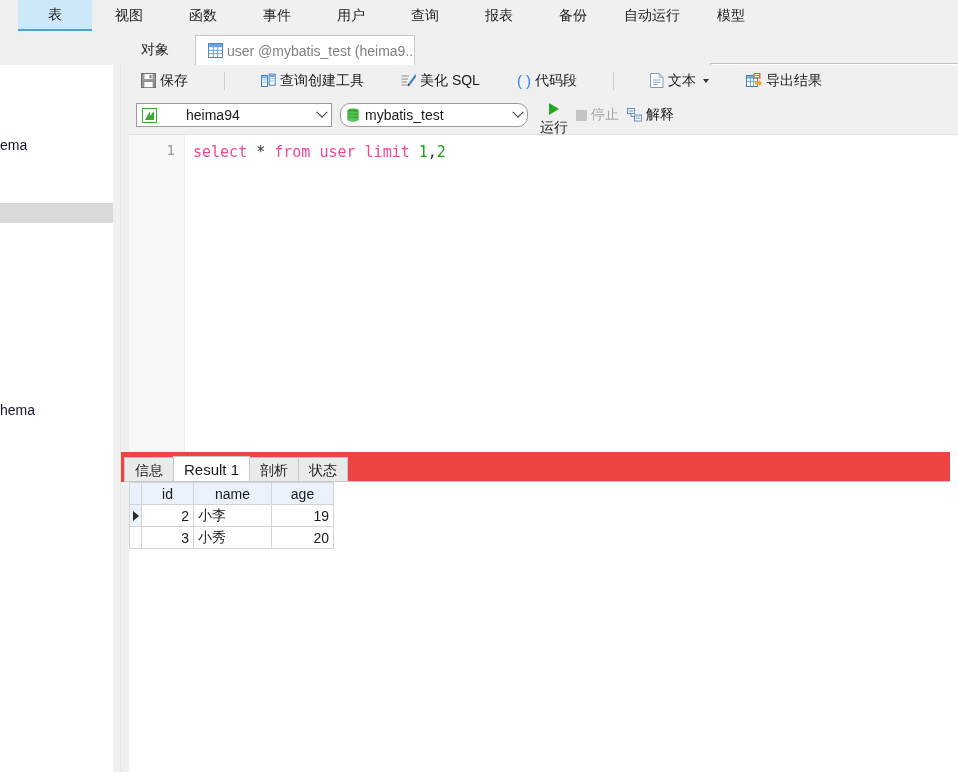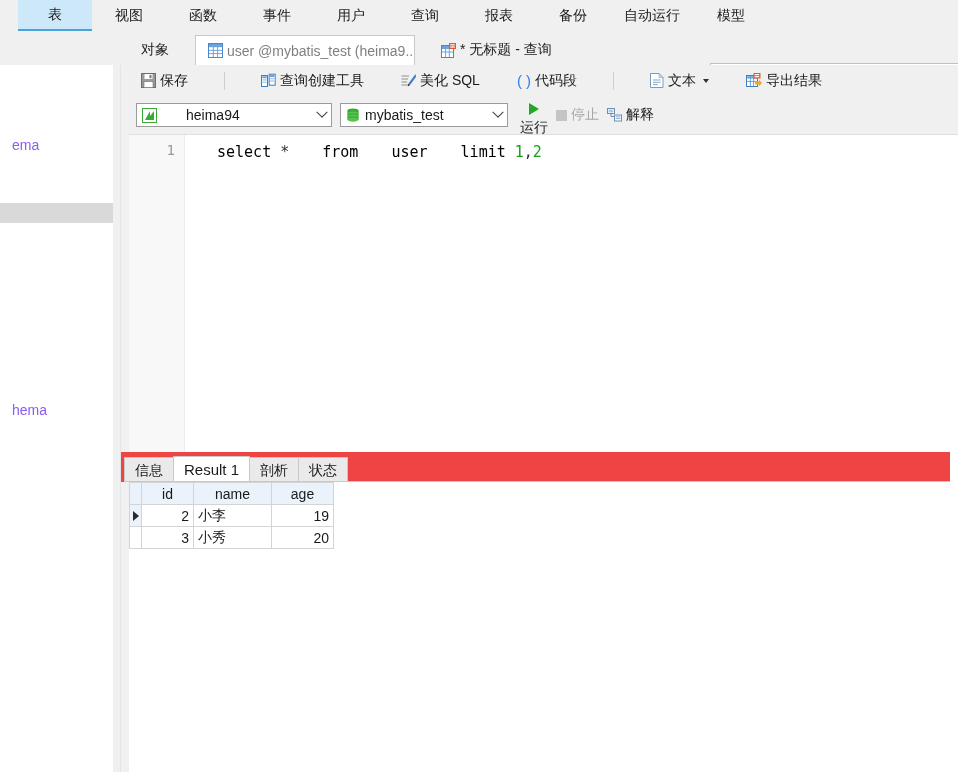--- a/index.html
+++ b/index.html
@@ -102,23 +102,23 @@
     width: 113px; height: 707px;
     background: #ffffff;
     overflow: hidden;
   }
   .tree-item {
     position: absolute;
     left: 0;
     height: 20px;
     line-height: 20px;
     font-size: 14px;
-    color: #8b5cf6;
+    color: #0f172a;
     white-space: nowrap;
-    padding-left: 12px;
+    padding-left: 0;
     box-sizing: border-box;
     text-align: right;
   }
   .tree-item.selected {
     background: #d9d9d9;
     width: 113px;
   }
   .splitter {
     position: absolute;
     left: 113px; top: 65px;
@@ -199,21 +199,21 @@
     align-items: center;
     justify-content: center;
   }
   .chev {
     width: 7px; height: 7px;
     border-right: 1.3px solid #404040;
     border-bottom: 1.3px solid #404040;
     transform: rotate(45deg) translate(-2px,-2px);
   }
   #conn-combo { width: 196px; gap: 24px; }
-  #db-combo { width: 168px; }
+  #db-combo { width: 188px; border-radius: 10px; }
   .run-btn, .stop-btn, .explain-btn {
     display: flex;
     align-items: center;
     gap: 4px;
     height: 24px;
     padding: 0 4px;
     font-size: 14px;
     white-space: nowrap;
     cursor: default;
   }
@@ -256,21 +256,21 @@
     color: #9a9a9a;
   }
   .code {
     position: absolute;
     left: 64px; top: 7px;
     font-family: "DejaVu Sans Mono", "Liberation Mono", monospace;
     font-size: 15px;
     line-height: 20px;
     white-space: pre;
   }
-  .kw { color: #000000; margin-left: 24px; }
+  .kw { color: #ec4899; }
   .op { color: #303030; }
   .num { color: #1aa01a; }
   .pl { color: #303030; }
 
   
   .resultbar {
     position: absolute;
     left: 121px; top: 452px;
     width: 829px; height: 30px;
     background: #ef4444;
@@ -418,35 +418,20 @@
           <rect x="1" y="1" width="13" height="3.2" fill="#6ba3dc"></rect>
           <line x1="1" y1="7.3" x2="14" y2="7.3" stroke="#6ba3dc" stroke-width="1"></line>
           <line x1="1" y1="10.6" x2="14" y2="10.6" stroke="#6ba3dc" stroke-width="1"></line>
           <line x1="5.3" y1="1" x2="5.3" y2="14" stroke="#6ba3dc" stroke-width="1"></line>
           <line x1="9.6" y1="1" x2="9.6" y2="14" stroke="#6ba3dc" stroke-width="1"></line>
         </svg>
       </span>
       <span>user @mybatis_test (heima9...</span>
     </div>
 
-    <div class="doc-tab plain active-tab">
-      <span class="ico">
-        <svg width="15" height="15" viewBox="0 0 15 15">
-          <rect x="0.5" y="2.5" width="12" height="12" fill="#ffffff" stroke="#4a86c8"></rect>
-          <rect x="1" y="3" width="11" height="3" fill="#6ba3dc"></rect>
-          <line x1="1" y1="9" x2="12" y2="9" stroke="#6ba3dc" stroke-width="1"></line>
-          <line x1="4.6" y1="3" x2="4.6" y2="14" stroke="#6ba3dc" stroke-width="1"></line>
-          <line x1="8.3" y1="3" x2="8.3" y2="14" stroke="#6ba3dc" stroke-width="1"></line>
-          <rect x="8" y="0" width="7" height="6" fill="#e05a27"></rect>
-          <rect x="9.2" y="1.2" width="4.6" height="1.2" fill="#ffffff"></rect>
-          <rect x="9.2" y="3.4" width="4.6" height="1.2" fill="#ffffff"></rect>
-        </svg>
-      </span>
-      <span>* 无标题 - 查询</span>
-    </div>
 
   </div>
   <div class="white-slot"></div>
 </div>
 
 <div class="sidebar">
   <div class="tree-item" style="top:70px">
     <span>ema</span>
   </div>
   <div class="tree-item selected" style="top:138px">

